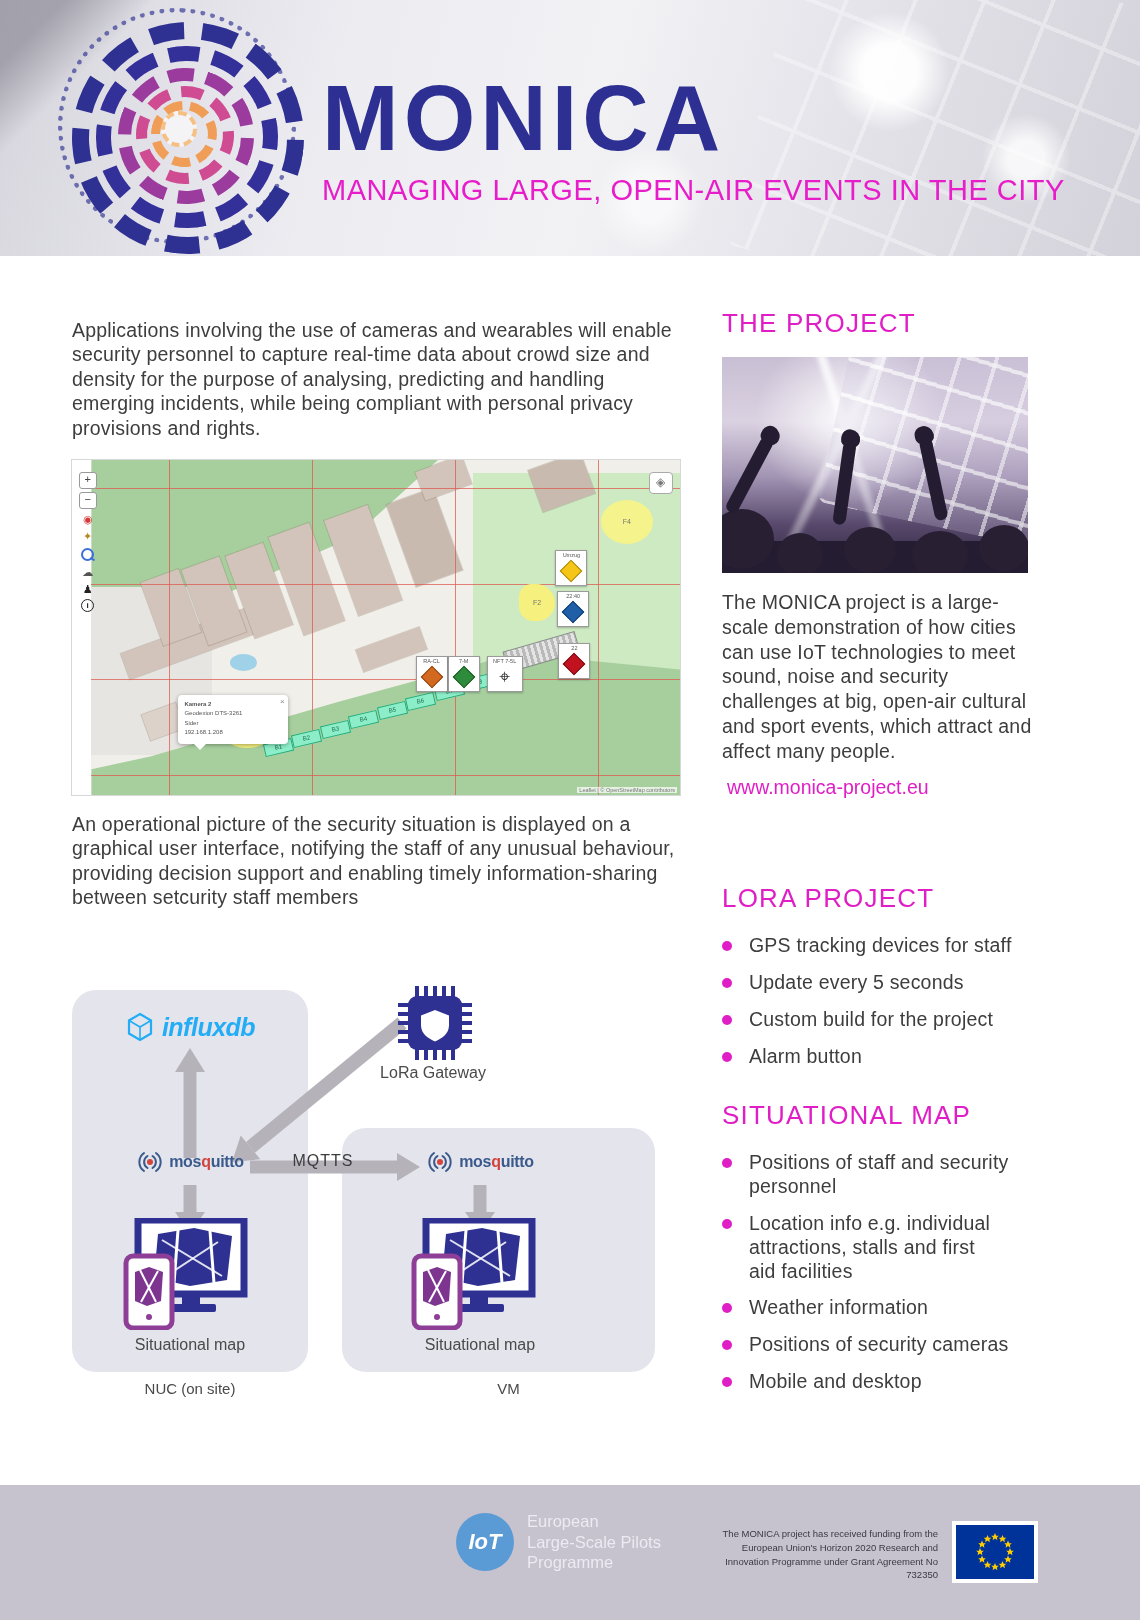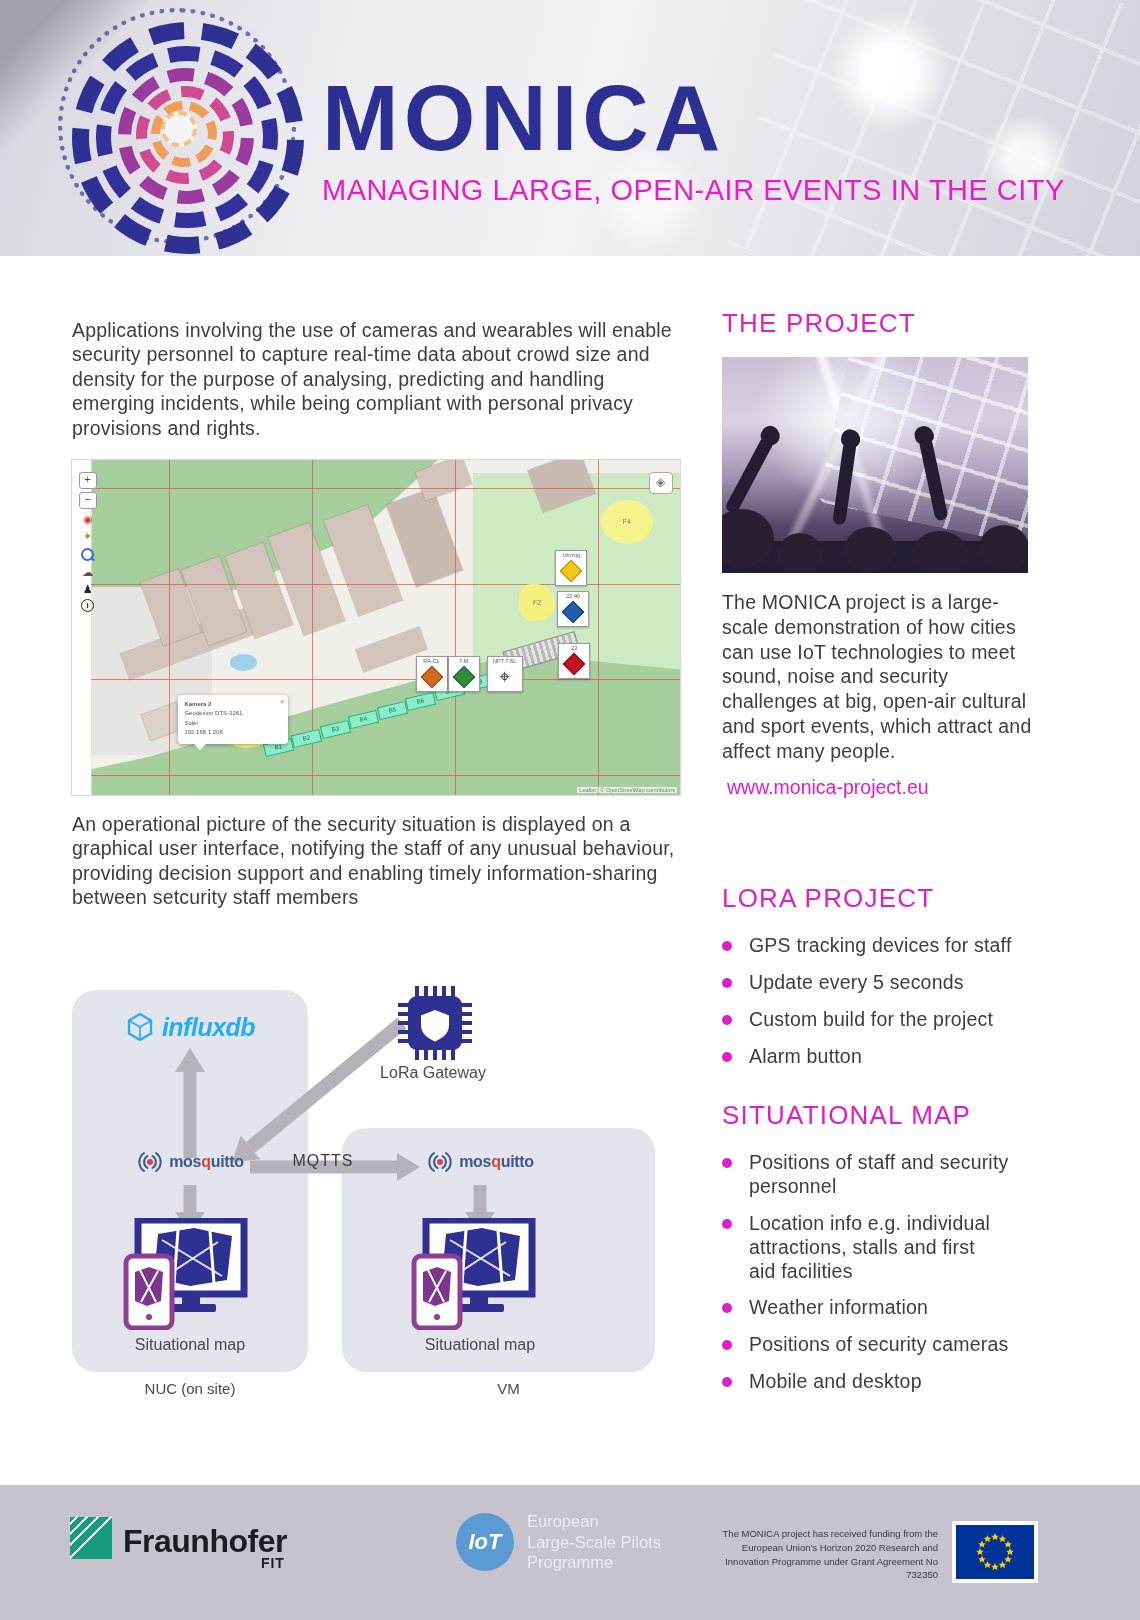--- a/index.html
+++ b/index.html
@@ -472,27 +472,20 @@
           <span>Positions of security cameras</span>
         </li>
       <li>
           <span class="dot"></span>
           <span>Mobile and desktop</span>
         </li>
     </ul>
   </aside>
 
   <footer class="footer">
-    <div class="fh">
-      <div class="fsq"></div>
-      <div class="fnamewrap">
-        <div class="fname">Fraunhofer</div>
-        <div class="fit">FIT</div>
-      </div>
-    </div>
 
     <div class="iot">
       <div class="iotc">IoT</div>
       <div class="iott">
         <div>European</div>
         <div>Large-Scale Pilots</div>
         <div>Programme</div>
       </div>
     </div>
 

